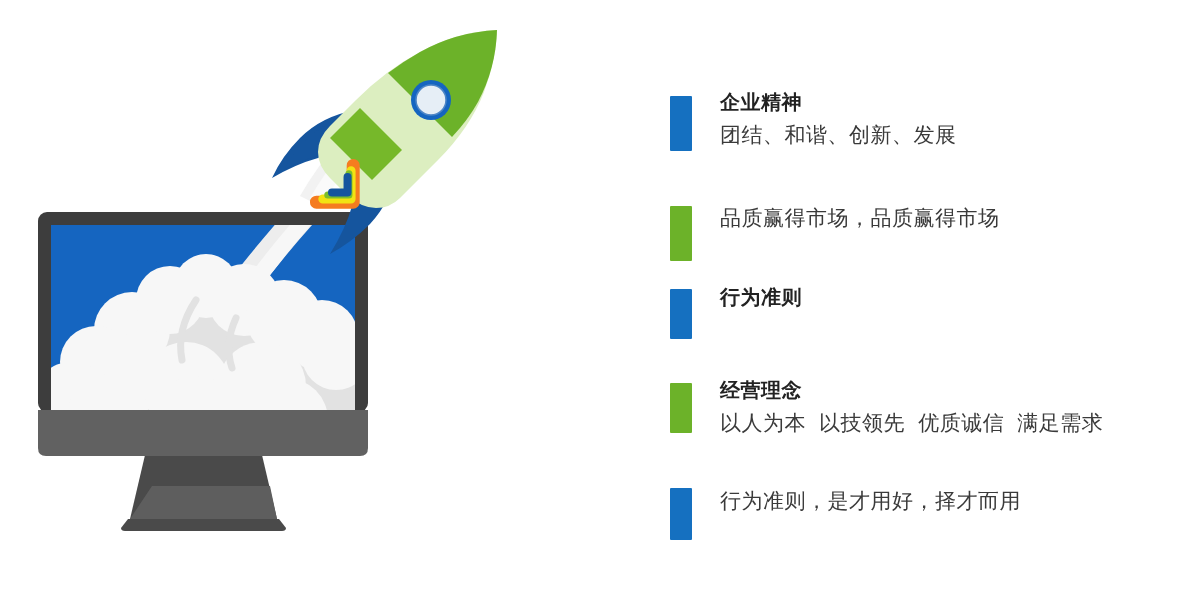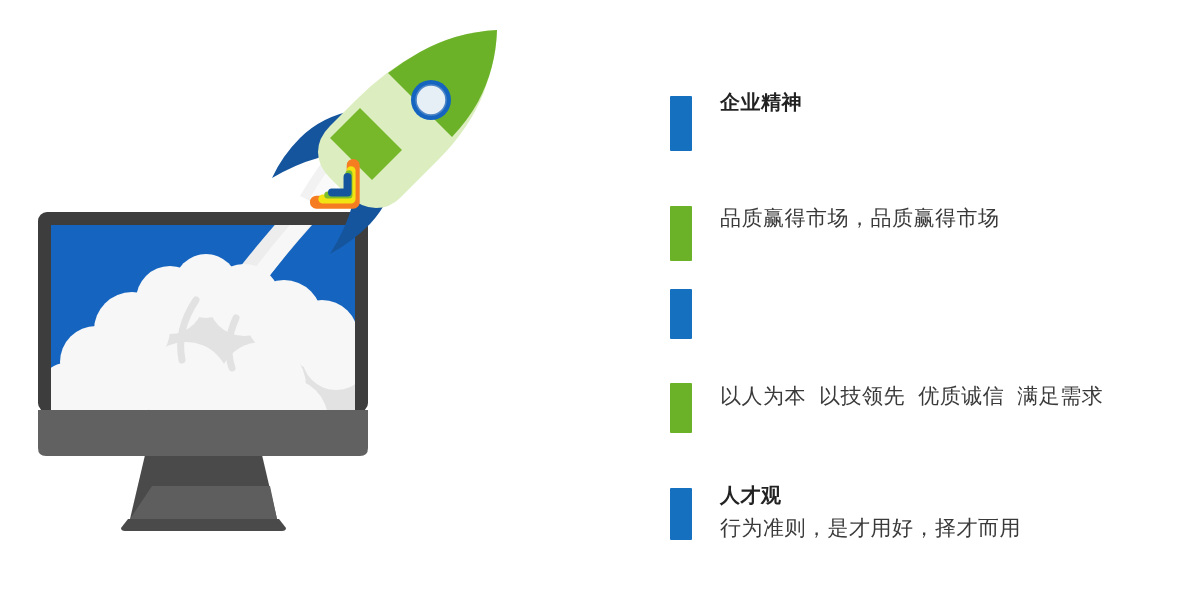--- a/index.html
+++ b/index.html
@@ -173,45 +173,47 @@
       </g>
     </g>
   </svg>
 
   <div id="value-list">
 
     <div class="value-item" style="top: 90px;">
       <div class="marker" style="top: 6px; height: 55px; background: rgb(21, 112, 192);"></div>
       <div class="value-text">
         <div class="value-title">企业精神</div>
+        <div class="value-desc">团结、和谐、创新、发展</div>
       </div>
     </div>
 
     <div class="value-item" style="top: 200px;">
       <div class="marker" style="top: 6px; height: 55px; background: rgb(108, 178, 41);"></div>
       <div class="value-text">
         <div class="value-desc">品质赢得市场，品质赢得市场</div>
       </div>
     </div>
 
     <div class="value-item" style="top: 285px;">
       <div class="marker" style="top: 4px; height: 50px; background: rgb(21, 112, 192);"></div>
       <div class="value-text">
+        <div class="value-title">行为准则</div>
       </div>
     </div>
 
     <div class="value-item" style="top: 378px;">
       <div class="marker" style="top: 5px; height: 50px; background: rgb(108, 178, 41);"></div>
       <div class="value-text">
+        <div class="value-title">经营理念</div>
         <div class="value-desc">以人为本   以技领先  优质诚信  满足需求</div>
       </div>
     </div>
 
     <div class="value-item" style="top: 483px;">
       <div class="marker" style="top: 5px; height: 52px; background: rgb(21, 112, 192);"></div>
       <div class="value-text">
-        <div class="value-title">人才观</div>
         <div class="value-desc">行为准则，是才用好，择才而用</div>
       </div>
     </div>
 
   </div>
 </div>
 
 </body></html>

